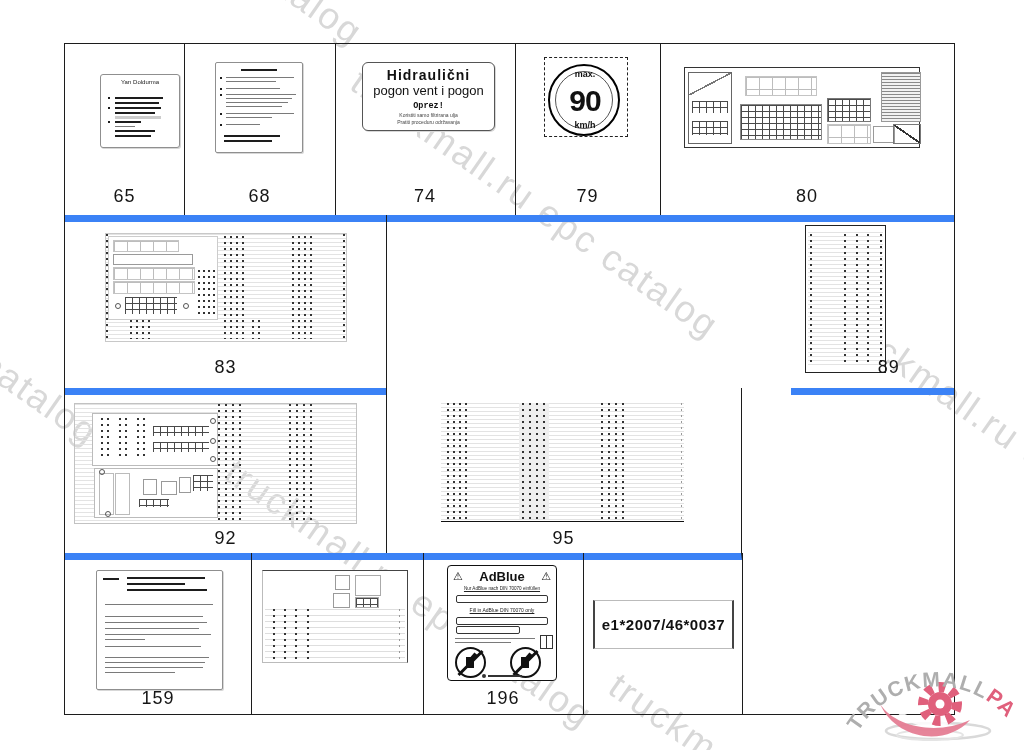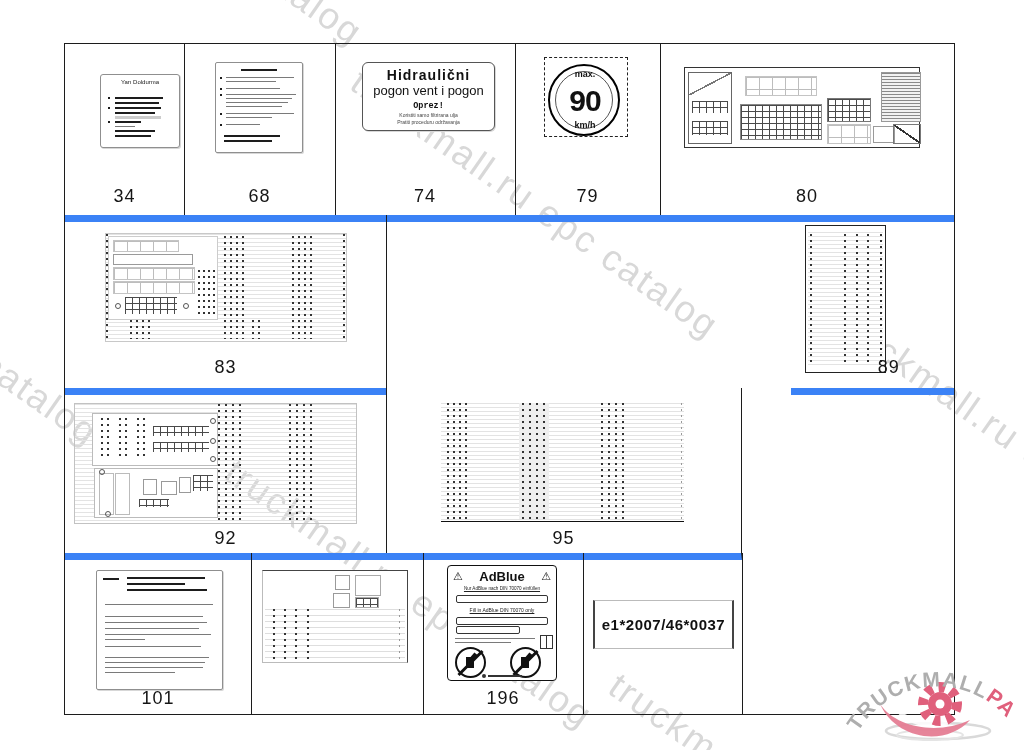--- a/index.html
+++ b/index.html
@@ -59,21 +59,21 @@
           <div class="abs" style="left:14px;top:41px;width:46px;height:3px;background:#ccc;"></div>
           <div class="tb" style="left:14px;top:46px;width:26px;"></div>
           <div class="tbl" style="left:14px;top:51px;width:20px;"></div>
           <div class="tb" style="left:14px;top:55px;width:40px;"></div>
           <div class="tb" style="left:14px;top:60px;width:36px;"></div>
           <div class="tb" style="left:7px;top:22px;width:2px;"></div>
           <div class="tb" style="left:7px;top:32px;width:2px;"></div>
           <div class="tb" style="left:7px;top:46px;width:2px;"></div>
         </div>
       </div>
-      <div class="num" style="bottom:8px;">34</div>
+      <div class="num" style="bottom:8px;">65</div>
     </div>
 
     <div class="cell" style="left:119px;top:0;width:151px;height:171px;">
       <div class="sticker" style="left:31px;top:18px;width:86px;height:89px;border-radius:2px;">
         <div>
           <div class="tb" style="left:25px;top:6px;width:36px;"></div>
           <div class="tb" style="left:4px;top:14px;width:2px;"></div>
           <div class="tbl" style="left:10px;top:14px;width:68px;"></div>
           <div class="tbl" style="left:10px;top:18px;width:50px;"></div>
           <div class="tb" style="left:4px;top:25px;width:2px;"></div>
@@ -255,21 +255,21 @@
           <div class="tbl" style="left:8px;top:57px;width:94px;"></div>
           <div class="tbl" style="left:8px;top:63px;width:106px;"></div>
           <div class="tbl" style="left:8px;top:68px;width:40px;"></div>
           <div class="tbl" style="left:8px;top:75px;width:96px;"></div>
           <div class="tbl" style="left:8px;top:86px;width:104px;"></div>
           <div class="tbl" style="left:8px;top:91px;width:100px;"></div>
           <div class="tbl" style="left:8px;top:96px;width:98px;"></div>
           <div class="tbl" style="left:8px;top:101px;width:70px;"></div>
         </div>
       </div>
-      <div class="num" style="bottom:5px;">101</div>
+      <div class="num" style="bottom:5px;">159</div>
     </div>
 
     <div class="cell blast" style="left:186px;top:509px;width:172px;height:161px;">
       <div class="abs" style="left:11px;top:17px;width:146px;height:93px;border:1px solid #bbb;border-top:1px solid #444;border-right:1px solid #444;background:#fff;box-sizing:border-box;">
         <div class="abs obox" style="left:72px;top:4px;width:13px;height:13px;"></div>
         <div class="abs obox" style="left:92px;top:4px;width:24px;height:19px;border-color:#aaa;"></div>
         <div class="abs obox" style="left:70px;top:22px;width:15px;height:13px;"></div>
         <div class="abs gridd" style="left:92px;top:26px;width:22px;height:9px;border:1px solid #aaa;"></div>
         <div class="abs hl6" style="left:2px;top:38px;width:140px;height:52px;">
           <div class="vd" style="left:8px;top:0;height:52px;"></div>

